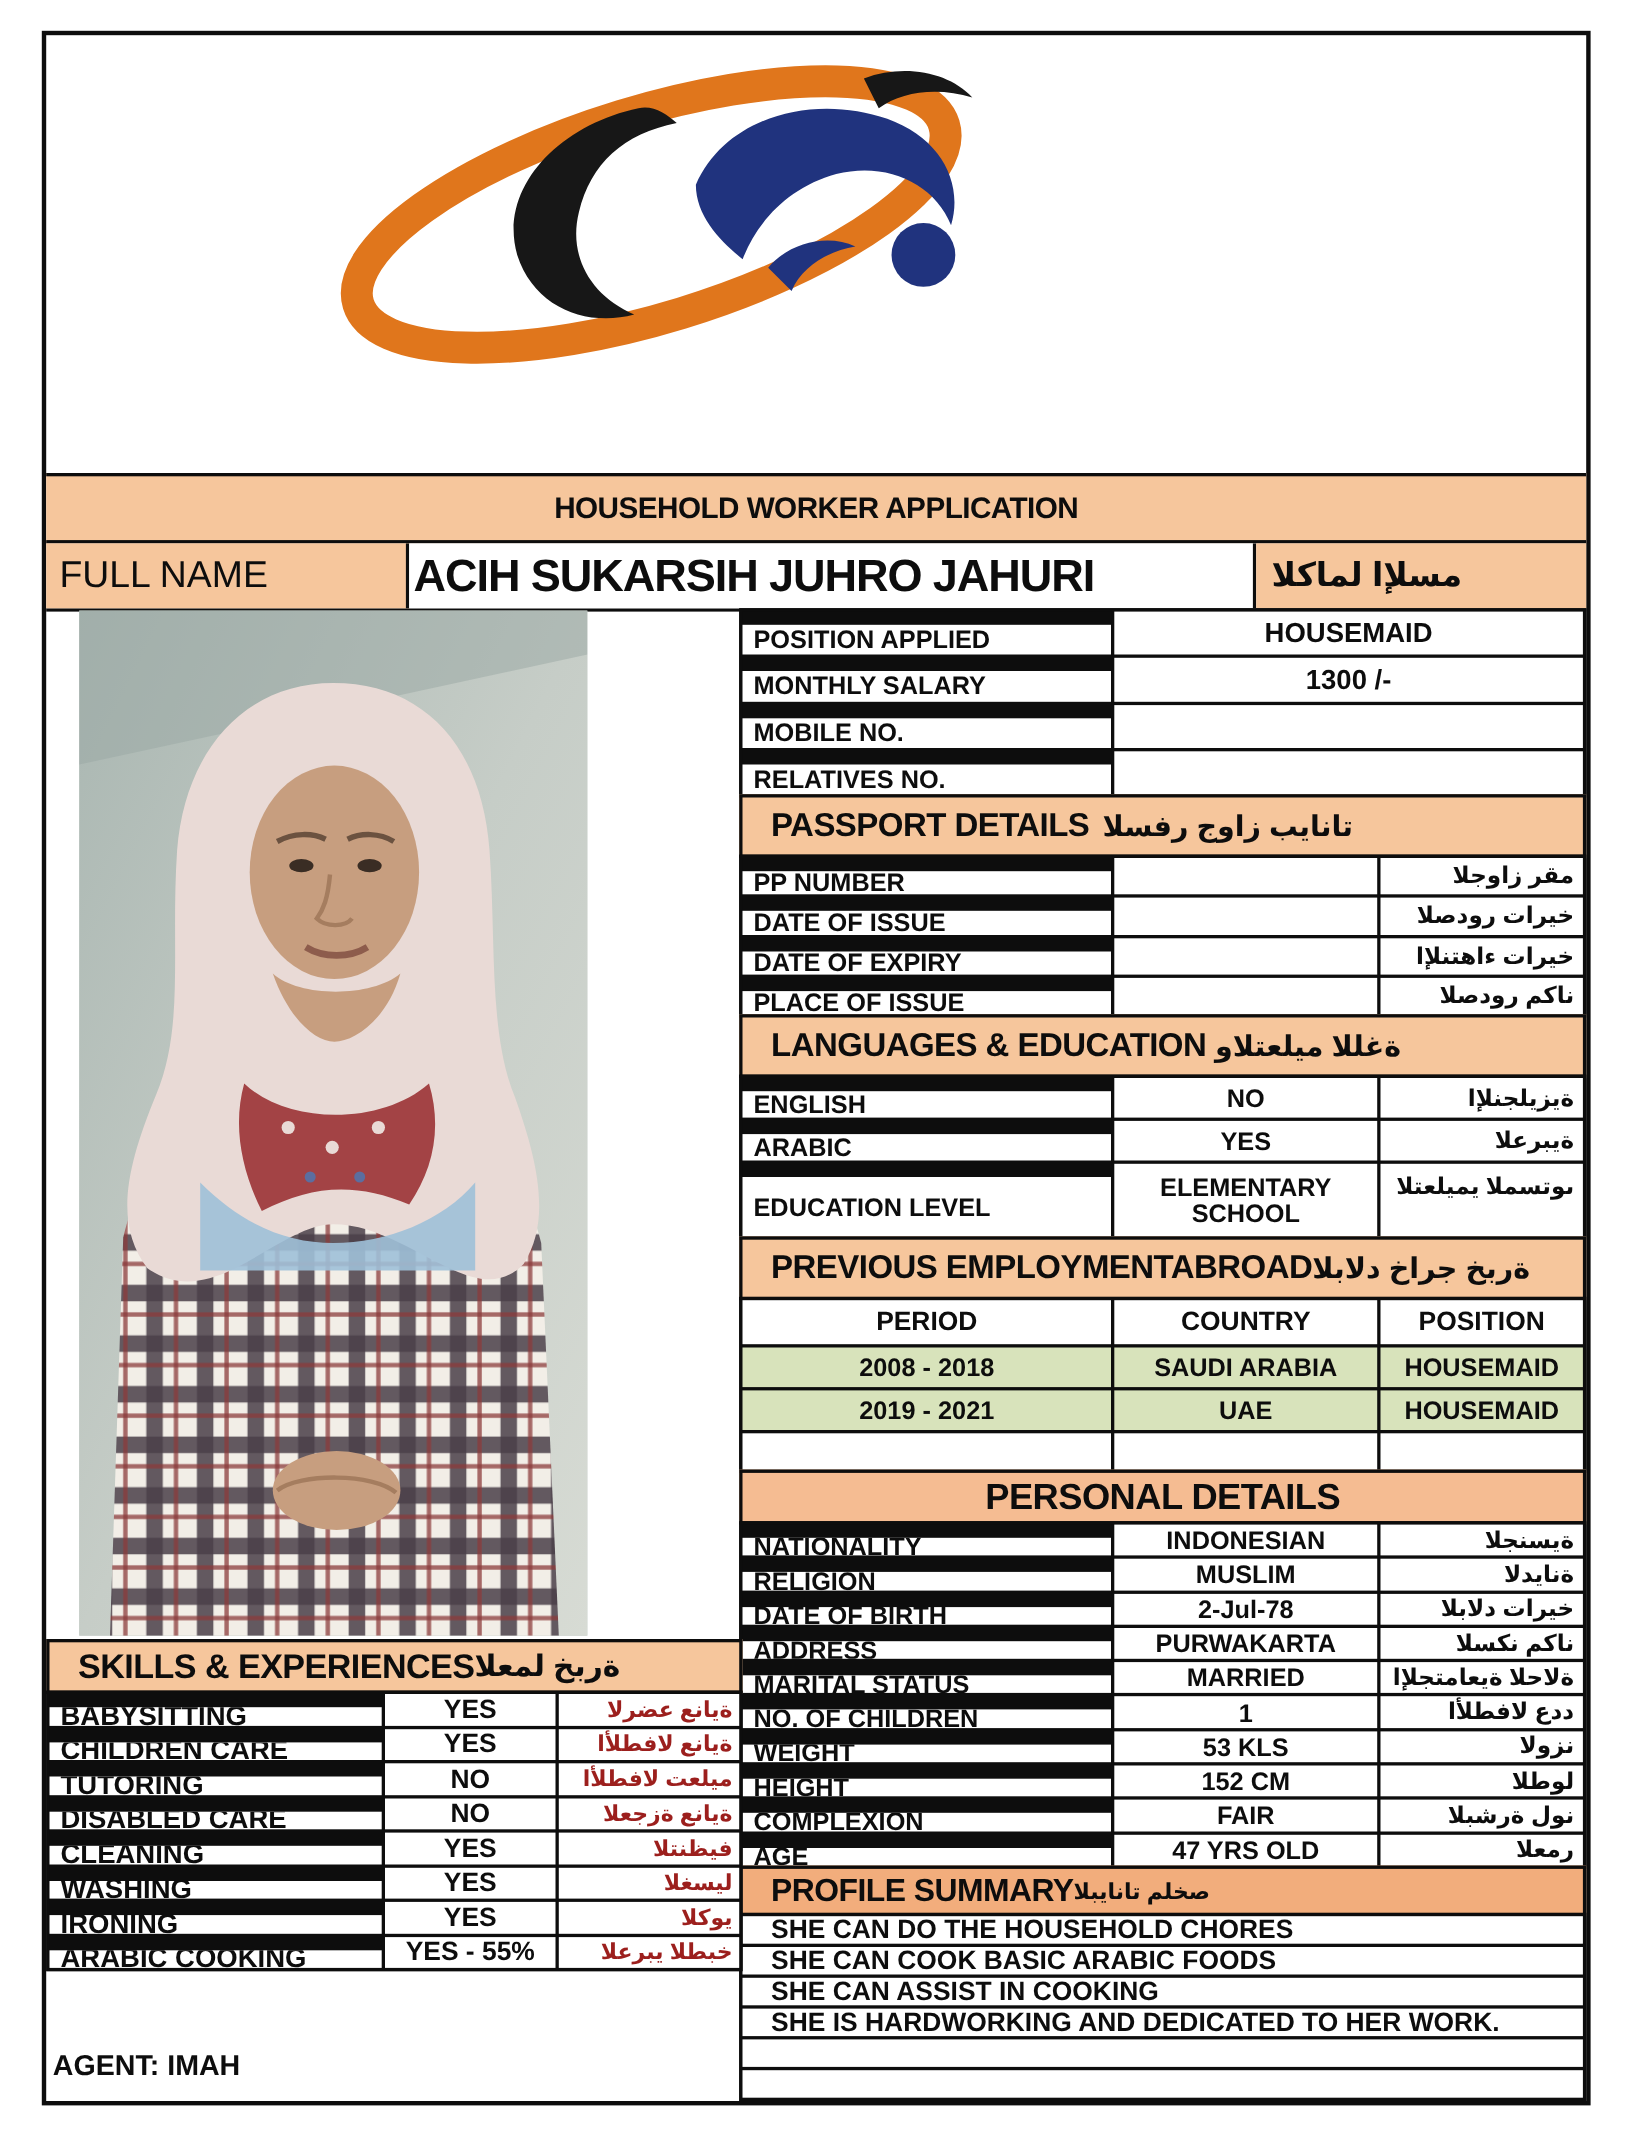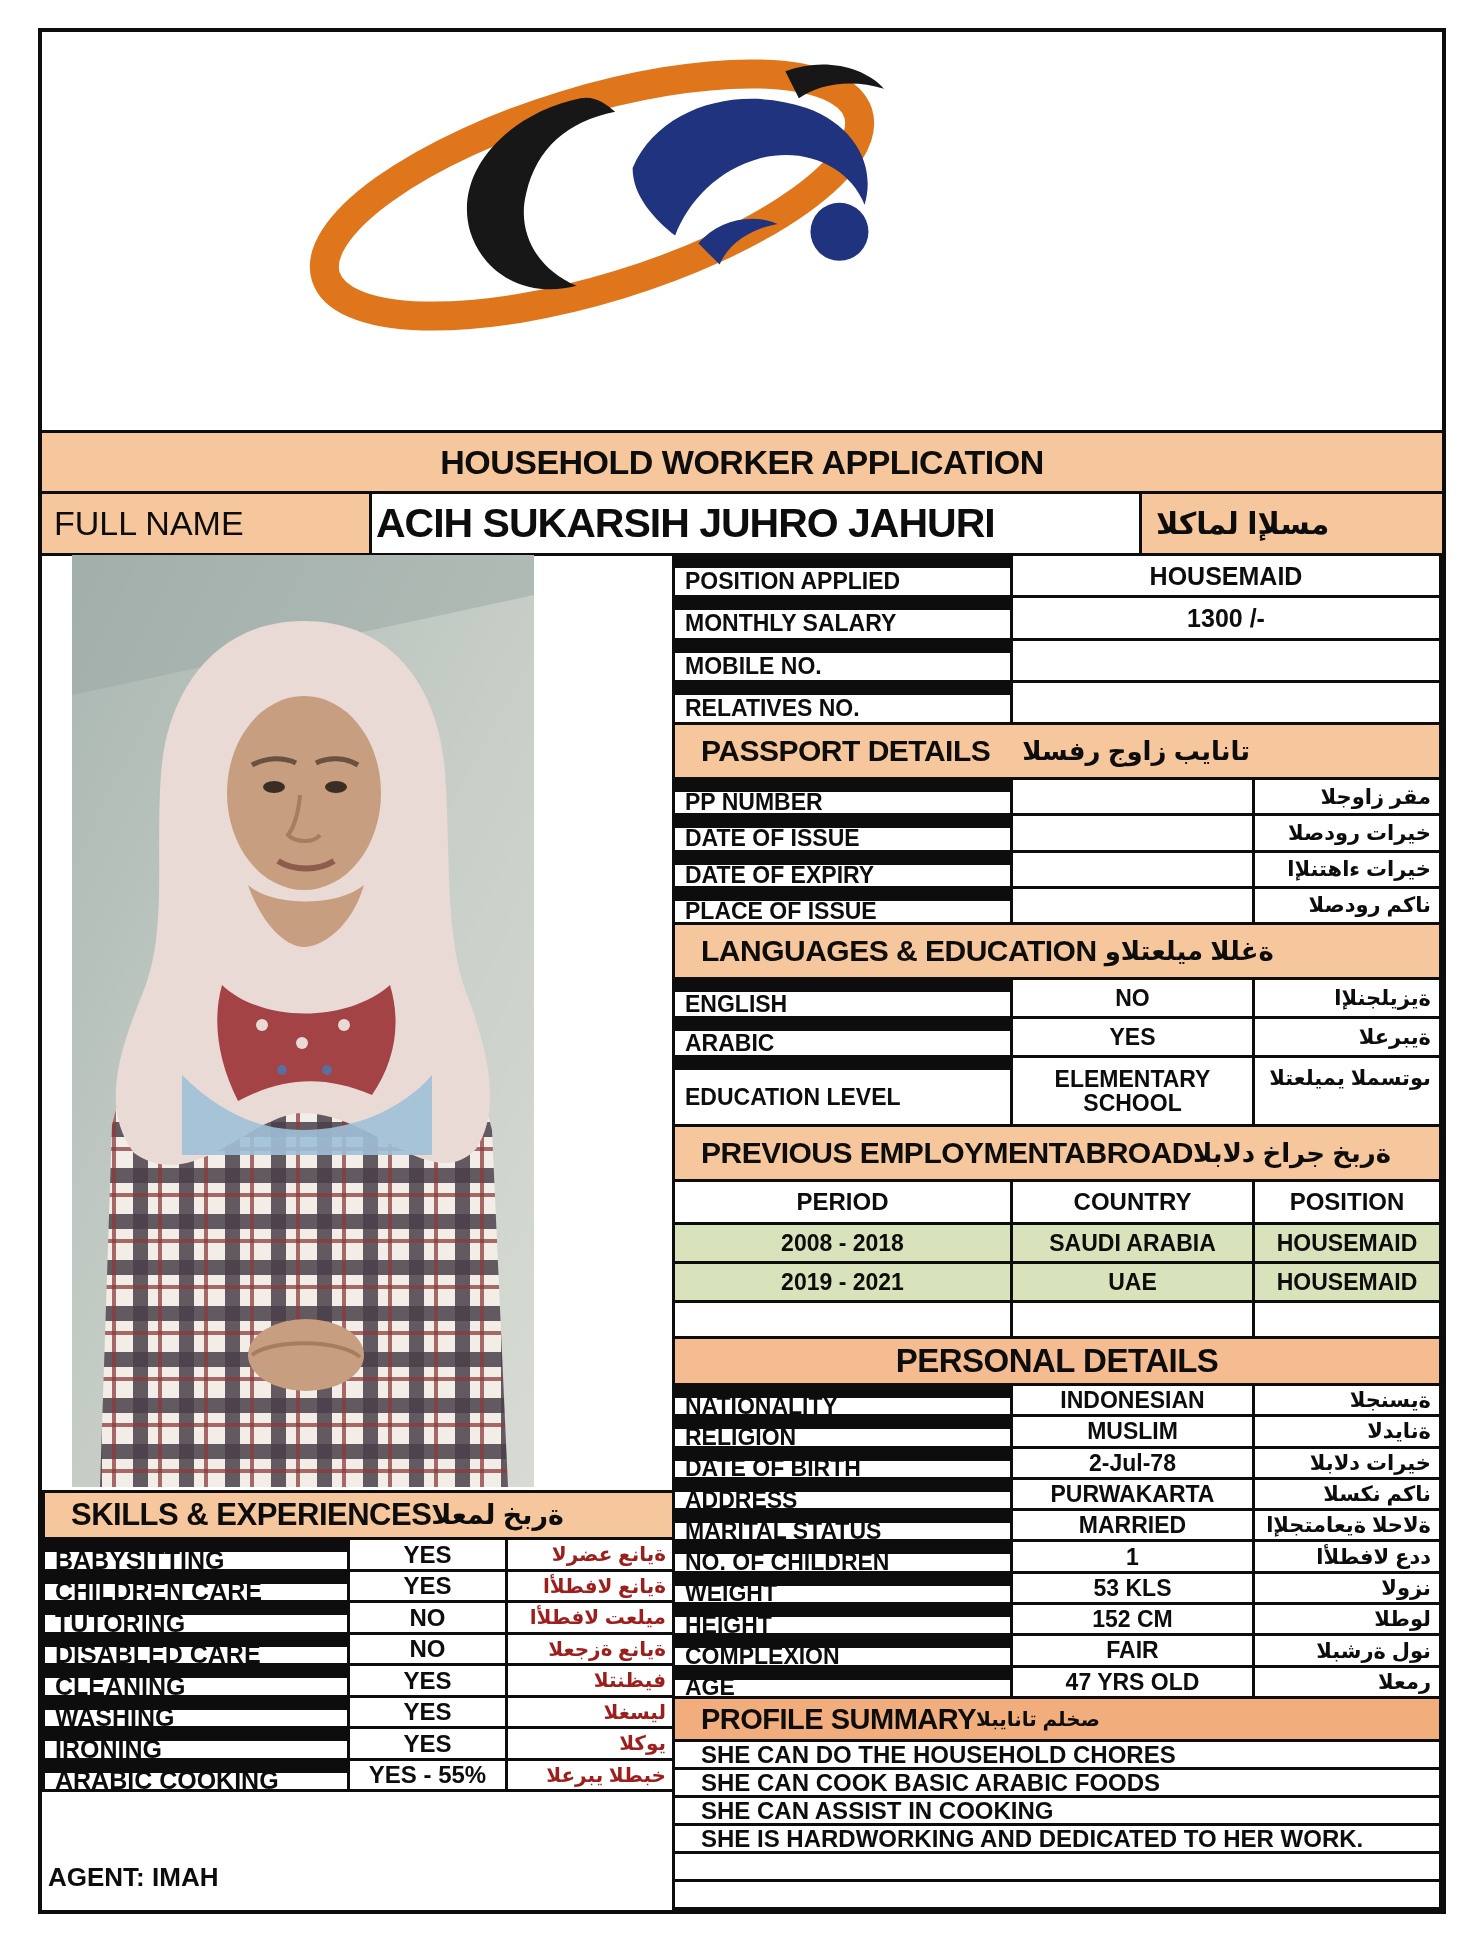--- a/index.html
+++ b/index.html
@@ -3,21 +3,21 @@
 <meta charset="utf-8">
 <style>
   html,body{margin:0;padding:0;background:#ffffff;}
   body{width:1482px;height:1950px;position:relative;font-family:"Liberation Sans","DejaVu Sans",sans-serif;color:#0d0d0d;}
   #frame{position:absolute;left:38px;top:28px;width:1408px;height:1886px;border:4px solid #0d0d0d;box-sizing:border-box;background:#fff;}
   .abs{position:absolute;box-sizing:border-box;}
   
   .band{background:var(--peach,#f6c69c);border:3px solid #0d0d0d;display:flex;align-items:center;padding-left:26px;}
   .band .en{font-weight:bold;font-size:30px;letter-spacing:-0.5px;white-space:nowrap;}
   .band .ar{font-weight:bold;font-size:26px;white-space:nowrap;}
-  #banner{left:0;top:398px;width:1400px;height:64px;background:var(--peach,#f6c69c);border-top:3px solid #0d0d0d;border-bottom:3px solid #0d0d0d;display:flex;align-items:center;justify-content:center;font-weight:bold;font-size:34px;letter-spacing:-0.5px;}
+  #banner{left:0;top:398px;width:1400px;height:64px;background:var(--peach,#f6c69c);border-top:3px solid #0d0d0d;border-bottom:3px solid #0d0d0d;display:flex;align-items:center;justify-content:center;font-weight:bold;font-size:27px;letter-spacing:-0.5px;}
   #fullname{left:0;top:462px;width:1400px;height:62px;display:flex;border-bottom:3px solid #0d0d0d;}
   #fullname .c1{width:330px;background:var(--peach,#f6c69c);border-right:3px solid #0d0d0d;display:flex;align-items:center;padding-left:12px;font-size:34px;font-weight:400;box-sizing:border-box;}
   #fullname .c2{width:770px;border-right:3px solid #0d0d0d;display:flex;align-items:center;padding-left:4px;font-size:41px;font-weight:bold;letter-spacing:-1px;box-sizing:border-box;background:#fff;}
   #fullname .c3{flex:1;background:var(--peach,#f6c69c);display:flex;align-items:center;padding-left:14px;font-size:30px;font-weight:bold;box-sizing:border-box;}
   
   .tbl{display:grid;background:#0d0d0d;gap:3px;border:3px solid #0d0d0d;box-sizing:border-box;}
   .tbl>div{background:#fff;display:flex;align-items:center;overflow:hidden;}
   .lab{padding-left:10px;font-weight:bold;font-size:23px;white-space:nowrap;margin-top:12px;}
   .val{justify-content:center;font-weight:bold;font-size:23px;text-align:center;line-height:1.05;}
   .ara{justify-content:flex-end;padding-right:8px;font-weight:bold;font-size:21px;white-space:nowrap;}
@@ -120,21 +120,21 @@
     <div class="lab">MONTHLY SALARY</div>
     <div class="val app-val">1300 /-</div>
     <div class="lab">MOBILE NO.</div>
     <div class="val app-val"></div>
     <div class="lab">RELATIVES NO.</div>
     <div class="val app-val"></div>
   </div>
 
   <div id="passport-band" class="abs band">
     <span class="en">PASSPORT DETAILS</span>
-    <span class="ar" style="margin-left:32px;">تانايب زاوج رفسلا</span>
+    <span class="ar" style="margin-left:12px;">تانايب زاوج رفسلا</span>
   </div>
   <div id="passport-table" class="abs tbl cols3">
     <div class="lab">PP NUMBER</div>
     <div class="val"></div>
     <div class="ara">مقر زاوجلا</div>
     <div class="lab">DATE OF ISSUE</div>
     <div class="val"></div>
     <div class="ara">خيرات رودصلا</div>
     <div class="lab">DATE OF EXPIRY</div>
     <div class="val"></div>

